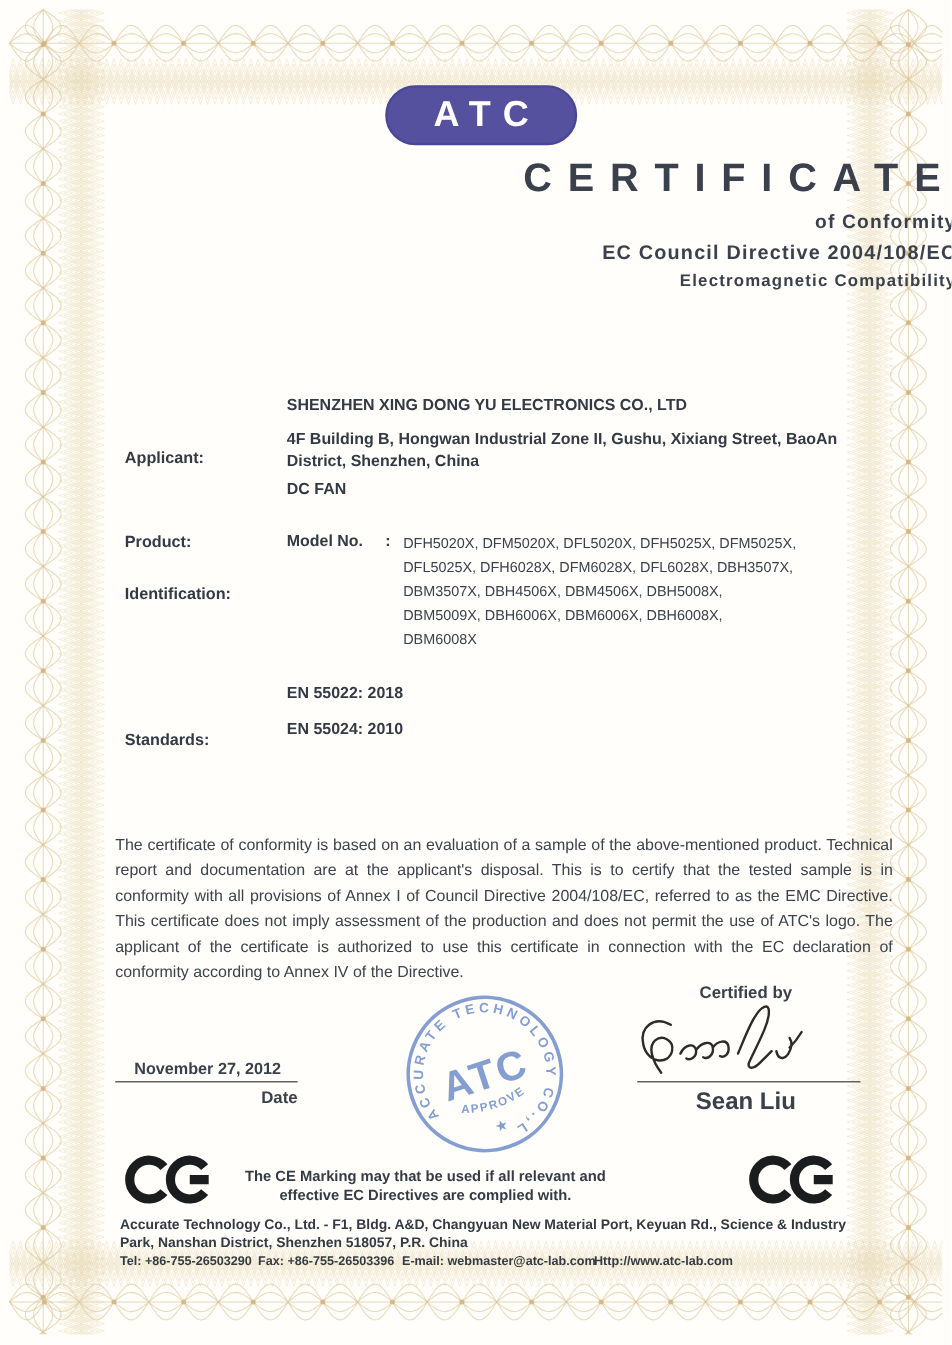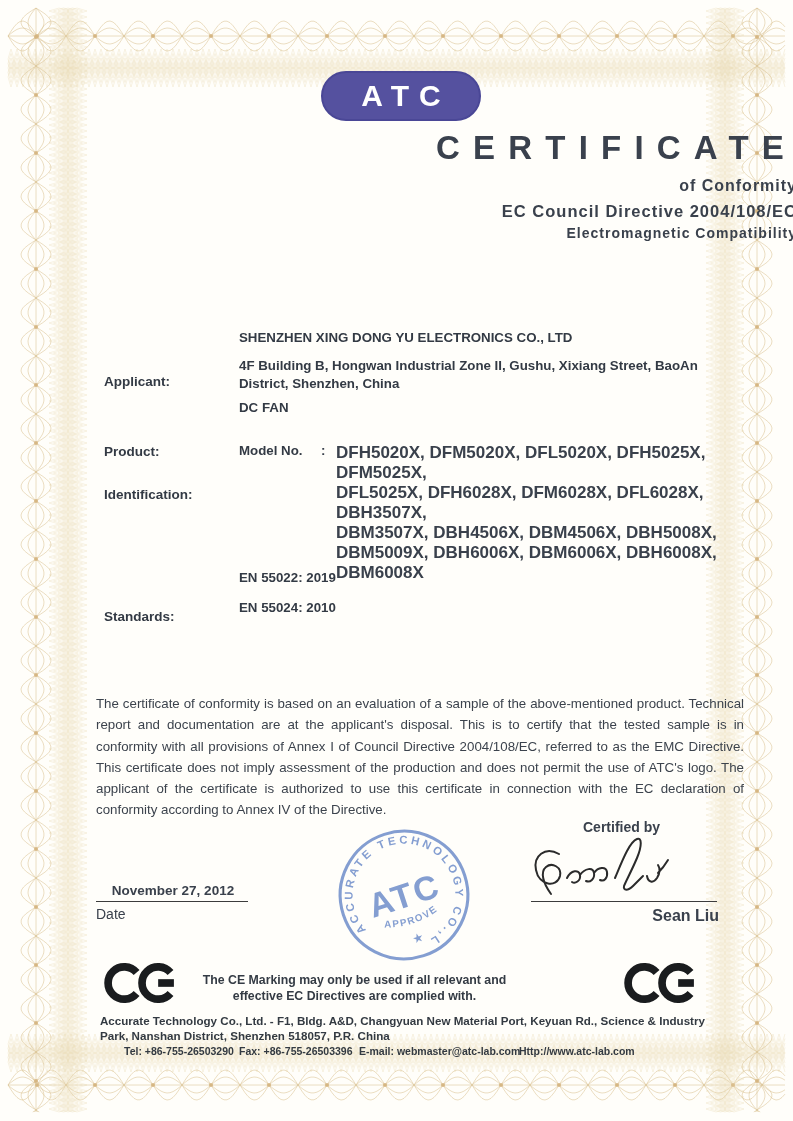--- a/index.html
+++ b/index.html
@@ -23,47 +23,47 @@
   .lbl{left:100px;font-size:13.5px;font-weight:bold;color:#333a44;margin-top:44px;}
   .val{left:235px;font-size:13.3px;font-weight:bold;color:#333a44;}
   #applicant-lbl{top:330px;}
   #applicant-name{top:330px;width:500px;}
   #applicant-addr{top:357px;width:505px;line-height:18px;}
   #product-lbl{top:400px;}
   #product-val{top:400px;}
   #ident-lbl{top:443px;}
   #model-lbl{top:443px;}
   #model-colon{left:317px;top:443px;font-size:13.3px;font-weight:bold;}
-  #models{left:332px;top:443px;font-size:17px;font-weight:bold;line-height:20px;width:400px;}
+  #models{left:332px;top:443px;font-size:12px;font-weight:normal;line-height:20px;width:400px;}
   #standards-lbl{top:565px;}
   #std1{top:570px;}
   #std2{top:600px;}
 
   #body-par{left:92px;top:693px;width:648px;font-size:13.3px;line-height:21.3px;
             text-align:justify;color:#3c434d;font-weight:normal;}
 
   #certified{left:520px;top:819px;width:195px;text-align:center;font-size:14px;font-weight:bold;}
   #sig-svg{left:525px;top:836px;}
   #sig-line{left:527px;top:901px;width:186px;border-top:1.5px solid #3c3c3c;}
-  #signer{left:520px;top:907px;width:195px;text-align:right;font-size:16px;font-weight:bold;}
+  #signer{left:520px;top:907px;width:195px;text-align:center;font-size:20px;font-weight:bold;}
 
   #date-val{left:95px;top:883px;width:148px;text-align:center;font-size:13.5px;font-weight:bold;}
   #date-line{left:92px;top:901px;width:152px;border-top:1.5px solid #3c3c3c;}
-  #date-lbl{left:92px;top:906px;width:152px;text-align:left;font-size:14px;font-weight:normal;}
+  #date-lbl{left:92px;top:906px;width:152px;text-align:right;font-size:14px;font-weight:bold;}
 
   #stamp{left:328px;top:823px;transform:rotate(-18deg);opacity:0.93;}
 
   #ce-left{left:100px;top:962px;}
   #ce-right{left:620px;top:962px;}
   #ce-note{left:178px;top:972px;width:345px;text-align:center;font-size:12.3px;
            font-weight:bold;line-height:16px;color:#343b44;}
 
   #footer{left:96px;top:1013px;width:612px;font-size:11.6px;font-weight:bold;
           color:#333a42;line-height:15px;}
-  #footer-contacts{position:relative;height:15px;margin-top:1px;font-size:10.5px;margin-left:24px;}
+  #footer-contacts{position:relative;height:15px;margin-top:1px;font-size:10.5px;}
   #footer-contacts span{position:absolute;top:0;white-space:nowrap;}
   #contact-tel{left:0;}
   #contact-fax{left:115px;}
   #contact-email{left:235px;}
   #contact-web{left:395px;}
 </style>
 </head>
 <body>
 
 <div class="page">
@@ -218,21 +218,21 @@
     <div class="abs" id="model-colon">:</div>
     <div class="abs" id="models">
       <div>DFH5020X, DFM5020X, DFL5020X, DFH5025X, DFM5025X,</div>
       <div>DFL5025X, DFH6028X, DFM6028X, DFL6028X, DBH3507X,</div>
       <div>DBM3507X, DBH4506X, DBM4506X, DBH5008X,</div>
       <div>DBM5009X, DBH6006X, DBM6006X, DBH6008X,</div>
       <div>DBM6008X</div>
     </div>
 
     <div class="abs lbl" id="standards-lbl">Standards:</div>
-    <div class="abs val" id="std1">EN 55022: 2019</div>
+    <div class="abs val" id="std1">EN 55022: 2018</div>
     <div class="abs val" id="std2">EN 55024: 2010</div>
 
     <div class="abs" id="body-par">The certificate of conformity is based on an evaluation of a sample of the above-mentioned product. Technical report and documentation are at the applicant's disposal. This is to certify that the tested sample is in conformity with all provisions of Annex I of Council Directive 2004/108/EC, referred to as the EMC Directive. This certificate does not imply assessment of the production and does not permit the use of ATC's logo. The applicant of the certificate is authorized to use this certificate in connection with the EC declaration of conformity according to Annex IV of the Directive.</div>
 
     <div class="abs" id="certified">Certified by</div>
     <svg class="abs" id="sig-svg" width="190" height="64" viewBox="0 0 190 64">
       <g fill="none" stroke="#2b2b2b" stroke-width="2" stroke-linecap="round">
         <path d="M30,18 C16,10 4,20 7,34 C10,50 28,52 31,40 C33,31 23,26 17,31 C11,36 14,47 22,58"></path>
         <path d="M38,42 C42,34 50,33 51,39 C52,45 46,48 43,46 M51,39 C56,32 64,31 65,37 C66,43 61,47 57,45 M65,37 C69,31 77,30 78,36 C79,42 75,46 71,44"></path>
         <path d="M86,42 C92,28 100,6 108,3 C113,1 113,10 108,22 C102,36 97,45 95,50 C94,55 99,55 104,50 C108,46 112,42 114,40"></path>
@@ -263,21 +263,21 @@
     </svg>
 
     <svg class="abs" id="ce-left" width="76" height="42" viewBox="0 0 94 52">
       <g fill="none" stroke="#1a1c1e" stroke-width="9.5">
         <path d="M 40.3 13.1 A 20 20 0 1 0 40.3 38.9"></path>
         <path d="M 82.3 13.1 A 20 20 0 1 0 82.3 38.9"></path>
         <path d="M 67 26 H 86.5"></path>
       </g>
     </svg>
     <div class="abs" id="ce-note">
-      <div>The CE Marking may only be used if all relevant and</div>
+      <div>The CE Marking may that be used if all relevant and</div>
       <div>effective EC Directives are complied with.</div>
     </div>
     <svg class="abs" id="ce-right" width="76" height="42" viewBox="0 0 94 52">
       <g fill="none" stroke="#1a1c1e" stroke-width="9.5">
         <path d="M 40.3 13.1 A 20 20 0 1 0 40.3 38.9"></path>
         <path d="M 82.3 13.1 A 20 20 0 1 0 82.3 38.9"></path>
         <path d="M 67 26 H 86.5"></path>
       </g>
     </svg>
 

